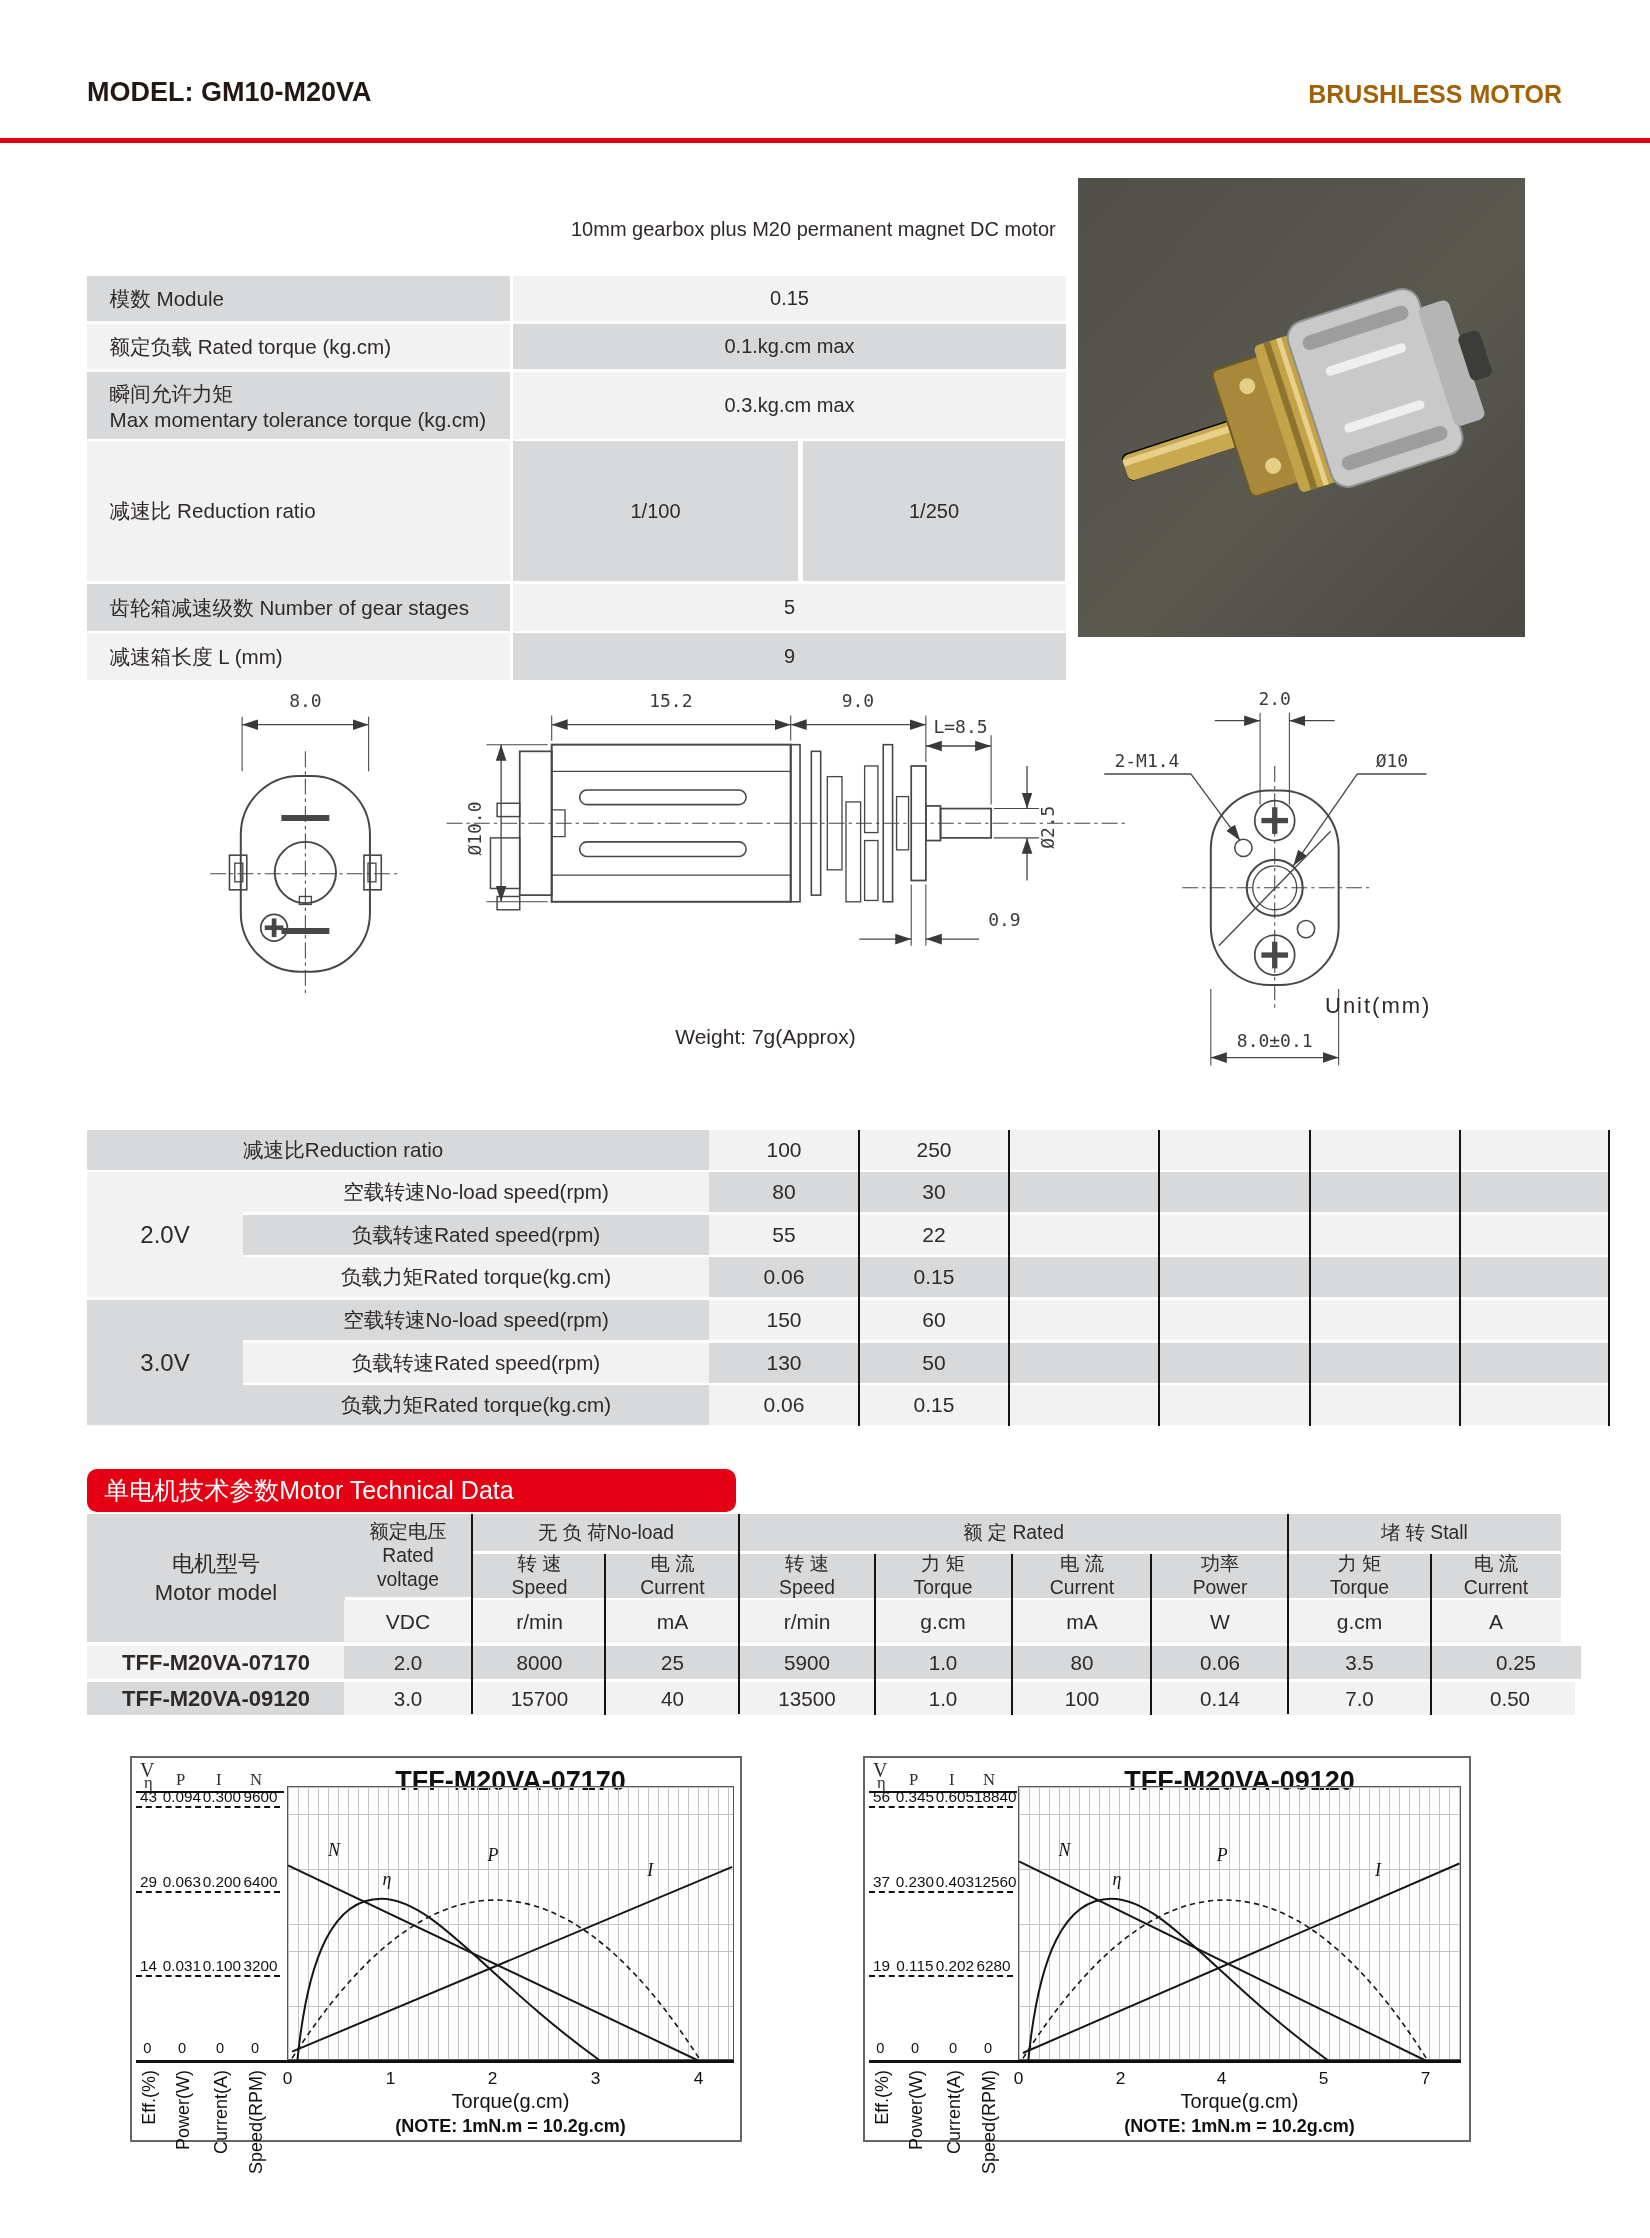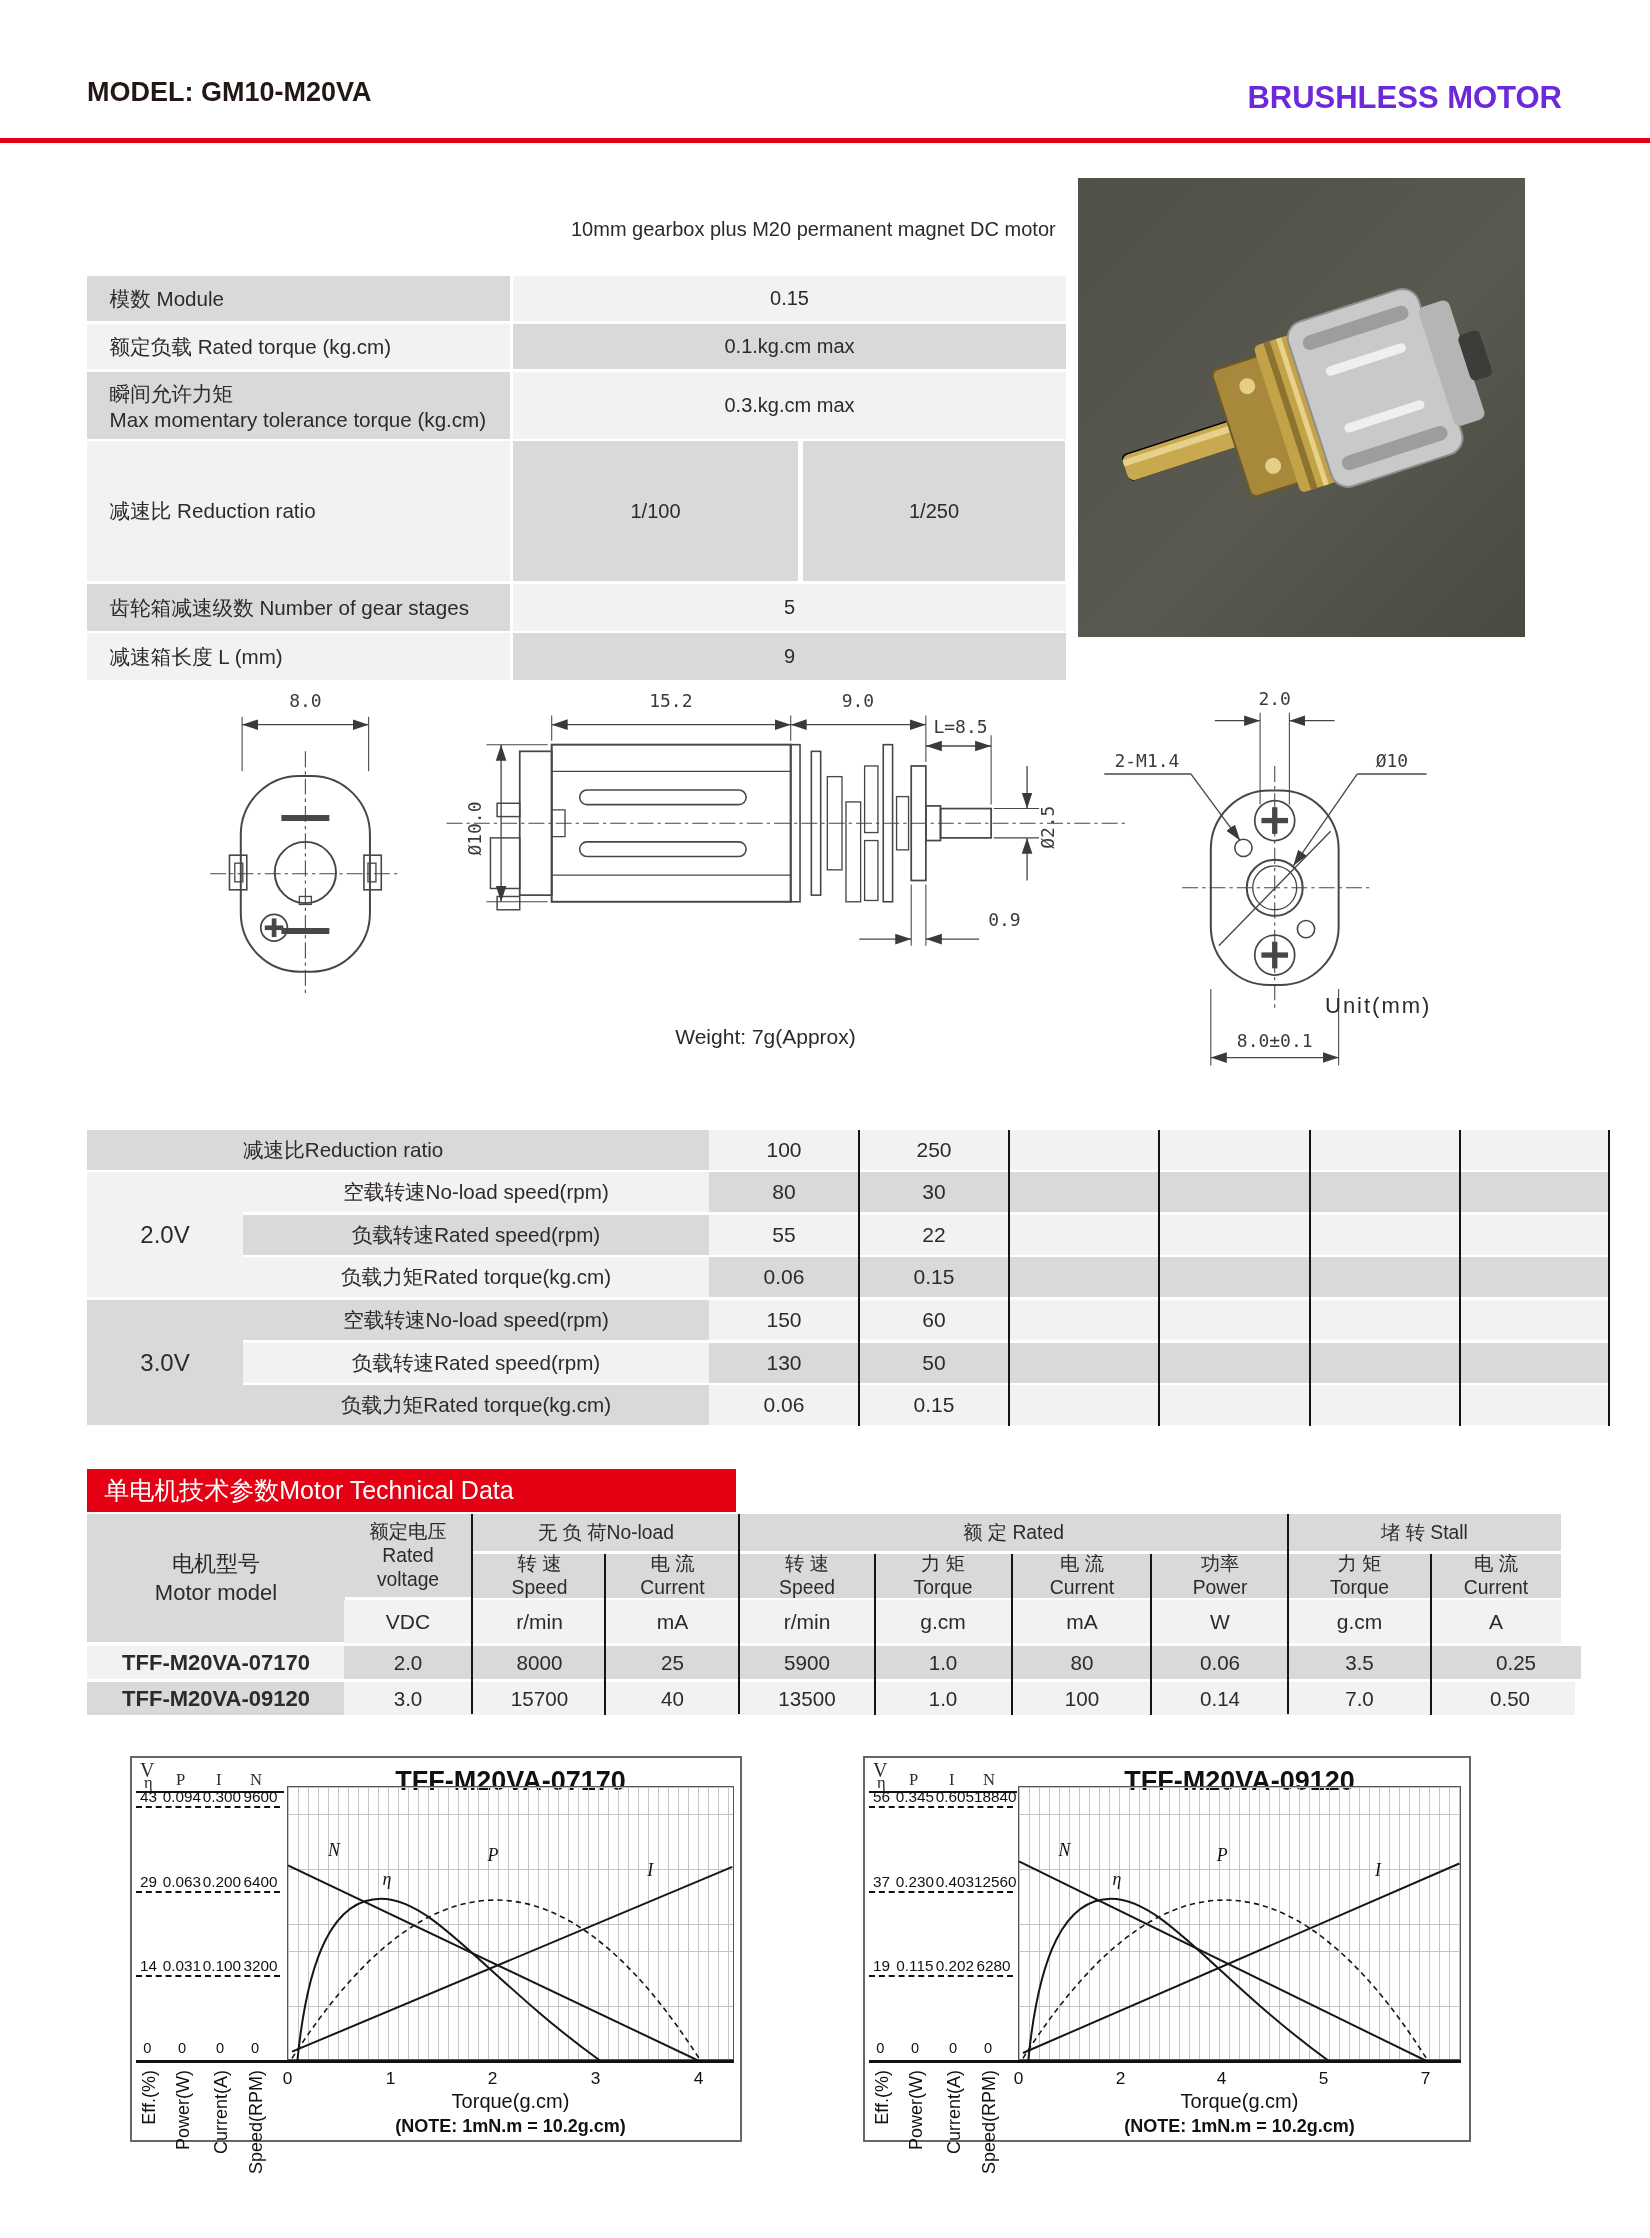--- a/index.html
+++ b/index.html
@@ -35,21 +35,21 @@
   .dim{font-size:27px;fill:#3a3a3a;font-family:"DejaVu Sans Mono","Liberation Mono",monospace;}
   .curve-lab{font-size:27px;fill:#111;font-family:"Liberation Serif",serif;font-style:italic;}
   svg .ln{stroke:#474747;fill:none;}
 </style>
 </head>
 <body>
 
 <div class="page">
 
   <div class="abs" style="left:87px;top:77px;font-size:27px;font-weight:bold;color:#231815;">MODEL: GM10-M20VA</div>
-  <div class="abs" style="right:89px;top:80px;font-size:31px;font-weight:bold;color:#6d28d9;">BRUSHLESS MOTOR</div>
+  <div class="abs" style="right:89px;top:80px;font-size:25px;font-weight:bold;color:#a16207;">BRUSHLESS MOTOR</div>
   <div class="abs" style="left:0;top:138px;width:1651px;height:4.7px;background:#e60013;"></div>
 
   <div class="abs" style="left:571px;top:218px;font-size:20px;">10mm gearbox plus M20 permanent magnet DC motor</div>
 
   <div class="abs" style="left:1078px;top:178px;width:447px;height:459px;background:linear-gradient(135deg,#504f48,#5a5950 55%,#4a4942);">
     <svg width="447" height="459" viewBox="0 0 672 690">
       <g transform="rotate(-18 336 360)">
         <rect x="60" y="330" width="190" height="42" rx="8" fill="#b99throw"></rect>
         <rect x="60" y="332" width="200" height="40" rx="10" fill="#c9a94f"></rect>
         <rect x="60" y="338" width="200" height="10" fill="#e7d089"></rect>
@@ -261,21 +261,21 @@
     <div class="abs bg-l" style="left:1009px;top:1385px;width:600px;height:40px;"></div>
 
     <div class="vline" style="left:858px;top:1130px;height:296px;"></div>
     <div class="vline" style="left:1008px;top:1130px;height:296px;"></div>
     <div class="vline" style="left:1158px;top:1130px;height:296px;"></div>
     <div class="vline" style="left:1309px;top:1130px;height:296px;"></div>
     <div class="vline" style="left:1459px;top:1130px;height:296px;"></div>
     <div class="vline" style="left:1608px;top:1130px;height:296px;"></div>
   </div>
 
-  <div class="abs banner" style="left:87px;top:1469px;width:649px;height:43px;">单电机技术参数Motor Technical Data</div>
+  <div class="abs banner" style="left:87px;top:1469px;width:649px;height:43px;border-radius:10px;">单电机技术参数Motor Technical Data</div>
 
   <div>
 
     <div class="abs cellc bg-g" style="left:87px;top:1514px;width:258px;height:128px;flex-direction:column;font-size:22px;line-height:29px;">
       <span>电机型号</span>
       <span>Motor model</span>
     </div>
     <div class="abs cellc bg-g mt-cell" style="left:344px;top:1514px;width:128px;height:83px;flex-direction:column;">
       <span>额定电压</span>
       <span>Rated</span>

